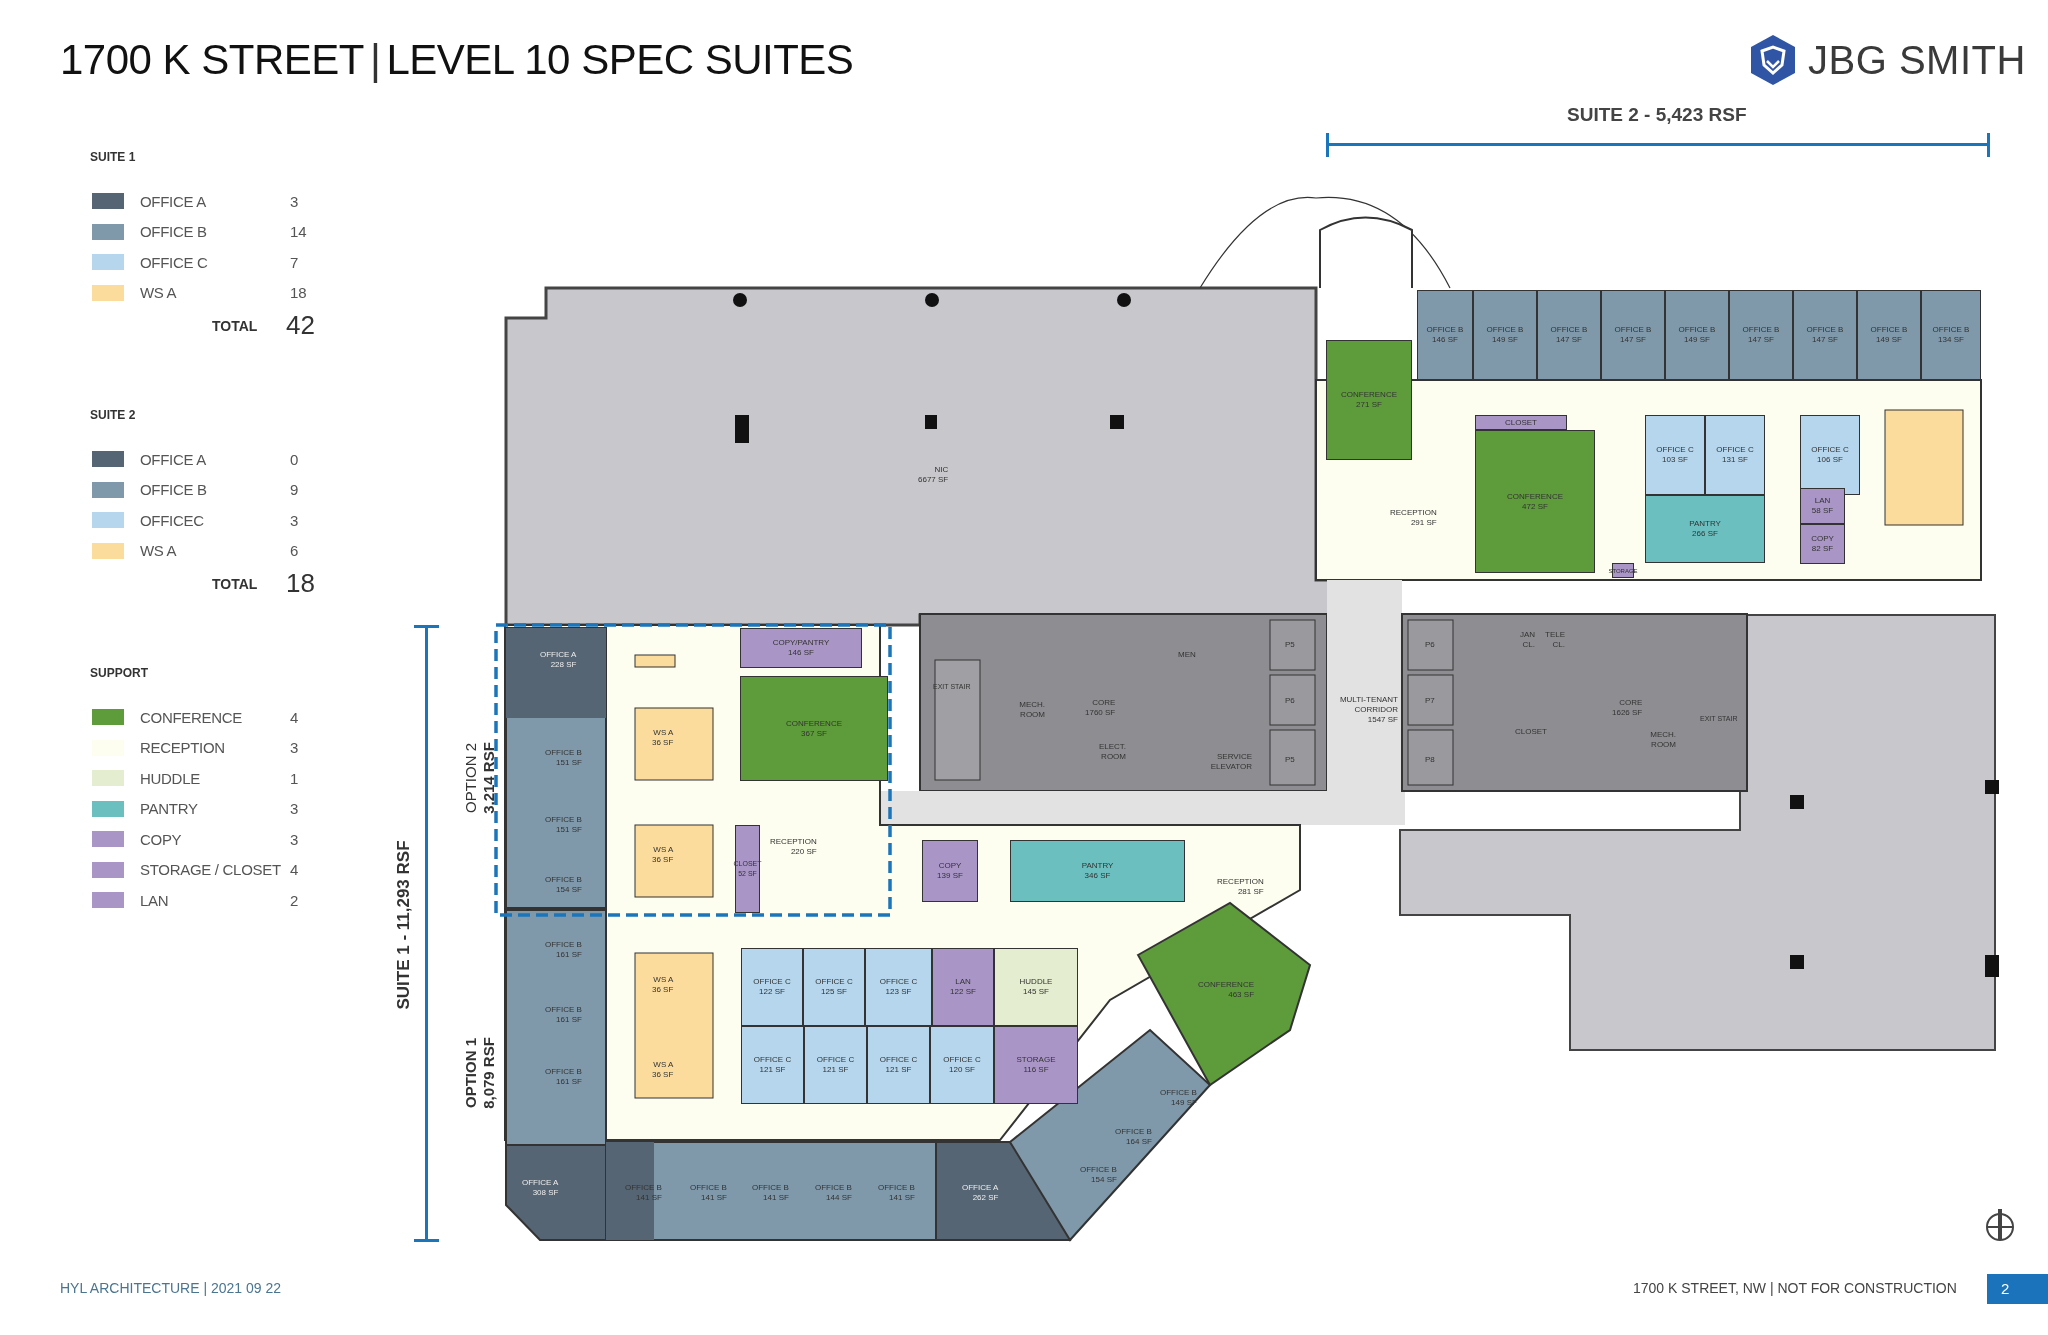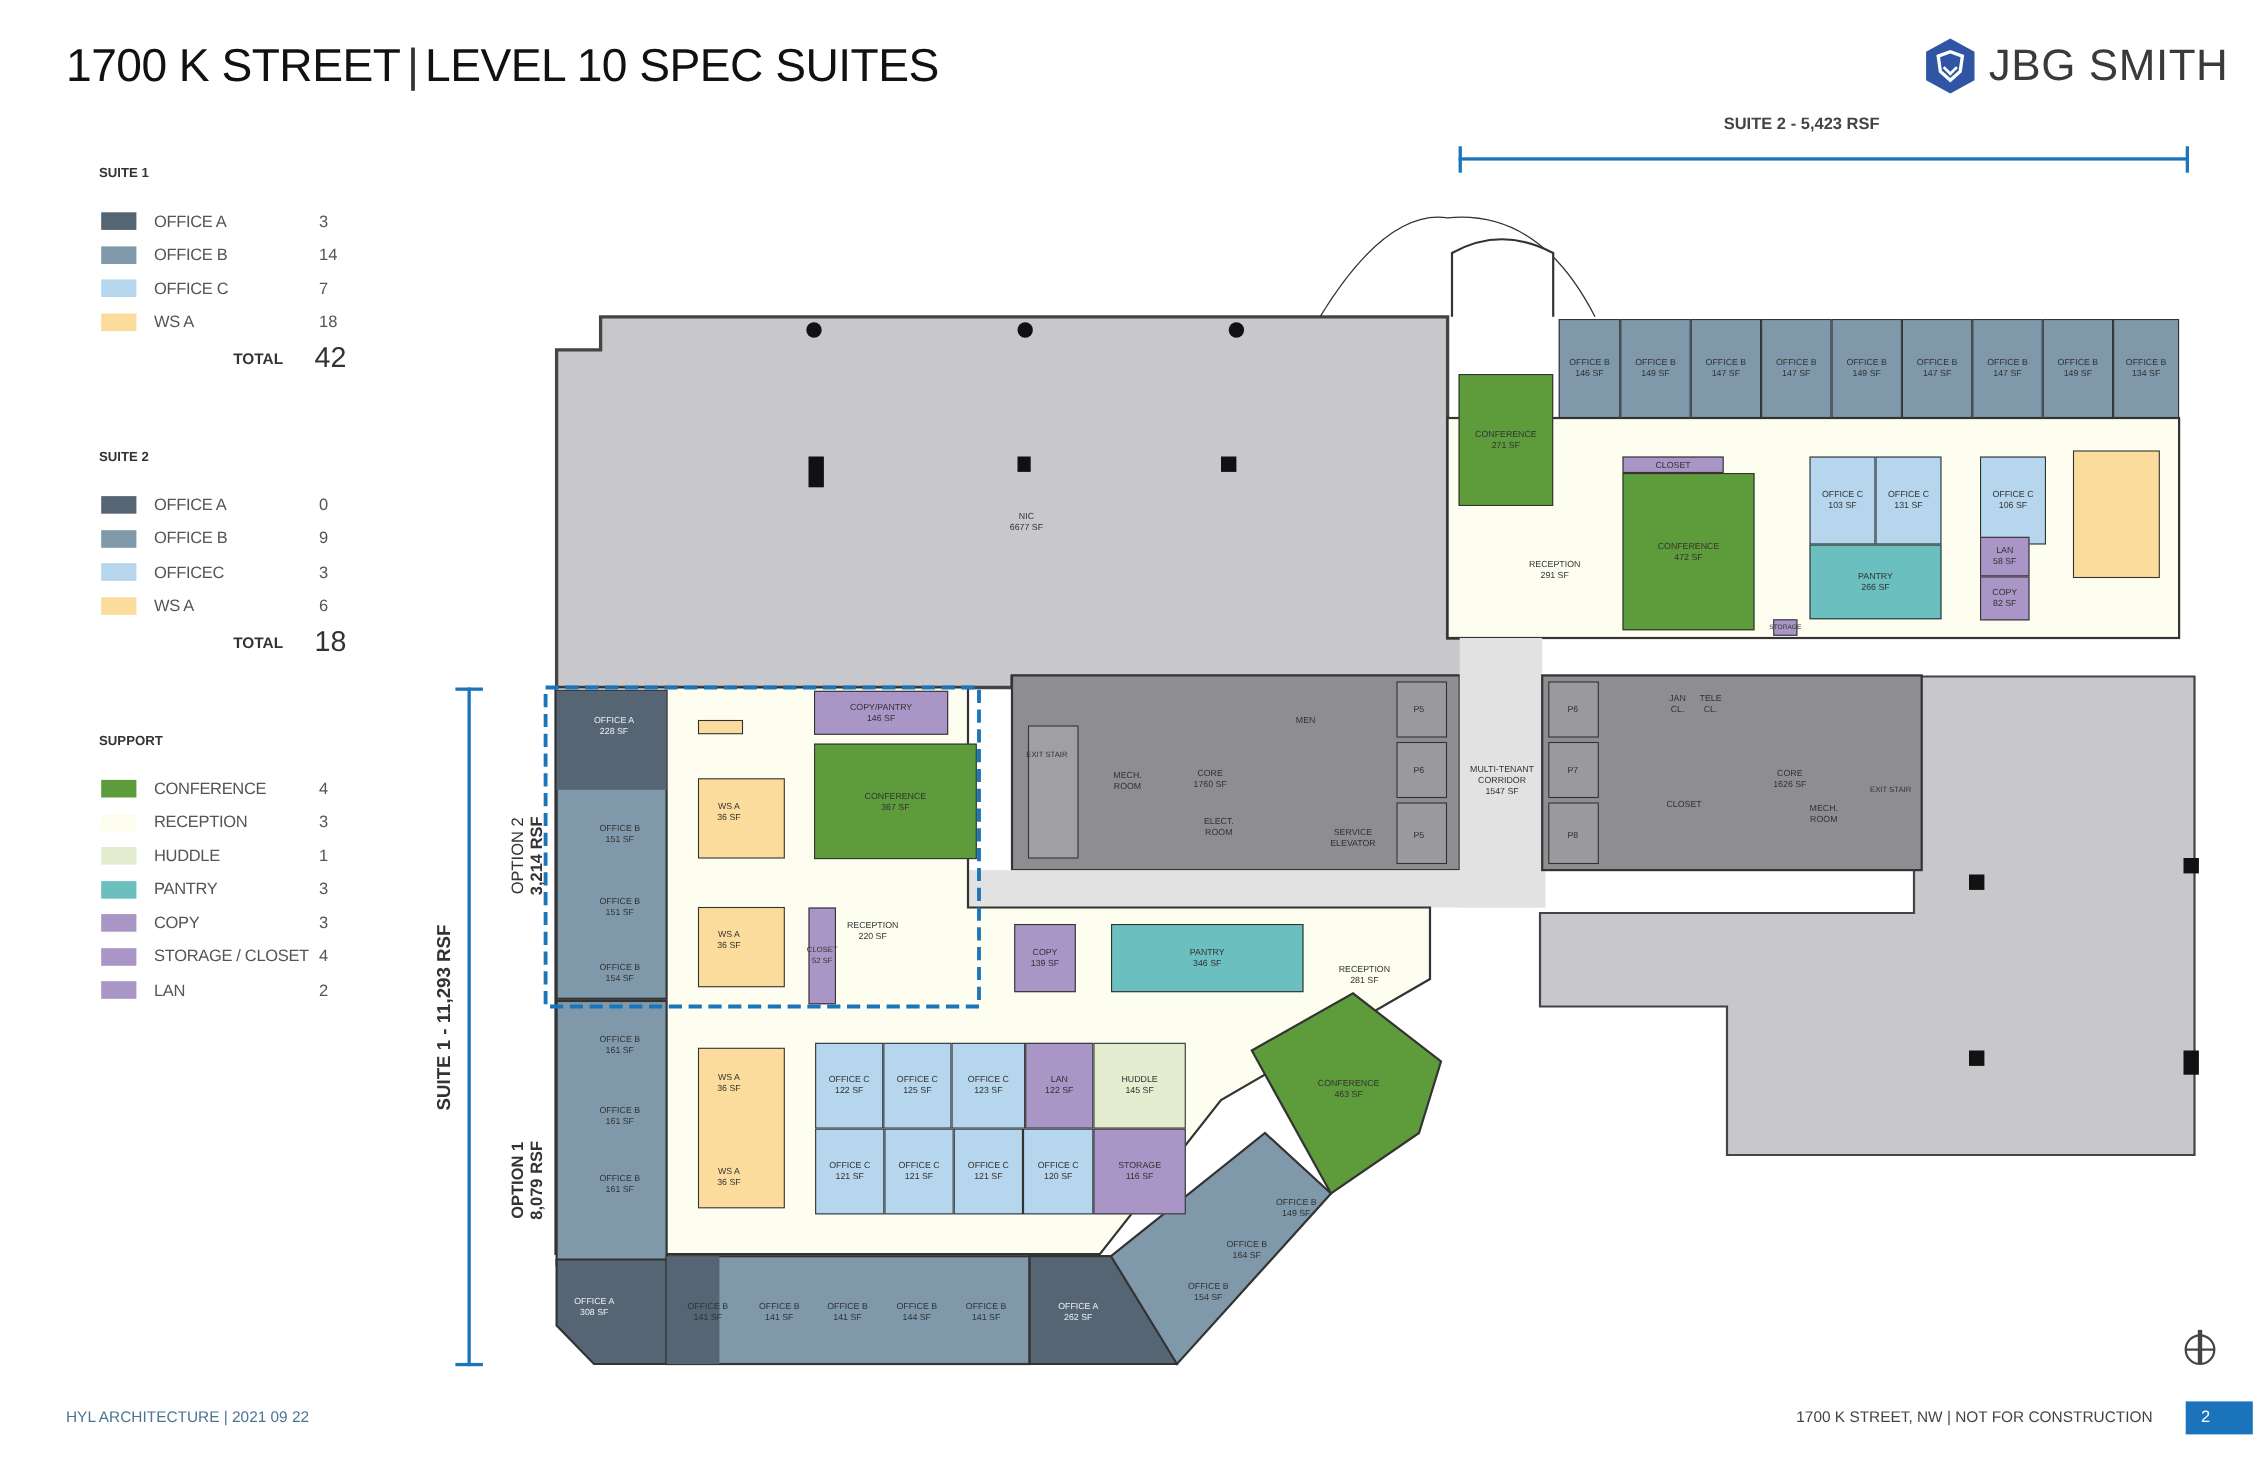--- a/index.html
+++ b/index.html
@@ -20,21 +20,21 @@
   .legend .total .tl{margin-left:122px;width:74px;font-size:14px;font-weight:700;color:#333}
   .legend .total .tv{font-size:26px;color:#333}
   .dim-h{height:3px;background:#1b75bb}
   .dim-cap{width:3px;background:#1b75bb}
   .vtext{transform:rotate(-90deg);transform-origin:center;white-space:nowrap;text-align:center;color:#333}
   .footer-l{left:60px;top:1280px;font-size:14px;color:#4a7591}
   .footer-r{left:1633px;top:1280px;font-size:14px;color:#444}
   .page-num{left:1987px;top:1274px;width:61px;height:30px;background:#1a73bb;color:#fff;font-size:15px;padding:6px 0 0 14px}
   .room{position:absolute;display:flex;flex-direction:column;align-items:center;justify-content:center;font-size:8px;line-height:10px;color:#333;text-align:center;border:1.5px solid #333}
   .room span{display:block}
-  .lbl-only{position:absolute;font-size:8px;line-height:10px;color:#333;text-align:center;white-space:nowrap}
+  .lbl-only{position:absolute;font-size:8px;line-height:10px;color:#333;text-align:right;white-space:nowrap}
 </style>
 </head>
 <body>
 
 <div class="abs title">
   <span class="bold">1700 K STREET</span><span class="sep">|</span><span class="light">LEVEL 10 SPEC SUITES</span>
 </div>
 
 <div class="abs logo">
   <svg width="50" height="54" viewBox="0 0 50 54">
@@ -133,21 +133,21 @@
       <span class="lbl">STORAGE / CLOSET</span>
       <span class="val">4</span>
     </div>
   <div class="row">
       <span class="sw" style="background:#a996c6"></span>
       <span class="lbl">LAN</span>
       <span class="val">2</span>
     </div>
 </div>
 
-<div class="abs" style="left:1567px;top:104px;font-size:15px;font-weight:700;color:#444">SUITE 2 - 5,423 RSF</div>
+<div class="abs" style="left:1567px;top:104px;font-size:19px;font-weight:700;color:#444">SUITE 2 - 5,423 RSF</div>
 <div class="abs dim-h" style="left:1326px;top:143px;width:664px"></div>
 <div class="abs dim-cap" style="left:1326px;top:133px;height:24px"></div>
 <div class="abs dim-cap" style="left:1987px;top:133px;height:24px"></div>
 
 <div class="abs dim-cap" style="left:425px;top:625px;height:617px"></div>
 <div class="abs dim-h" style="left:414px;top:625px;width:25px"></div>
 <div class="abs dim-h" style="left:414px;top:1239px;width:25px"></div>
 <div class="abs vtext" style="left:304px;top:915px;width:200px;font-size:17px;font-weight:700">SUITE 1 - 11,293 RSF</div>
 <div class="abs vtext" style="left:420px;top:760px;width:120px;font-size:15px;line-height:18px">
   <div>OPTION 2</div>

